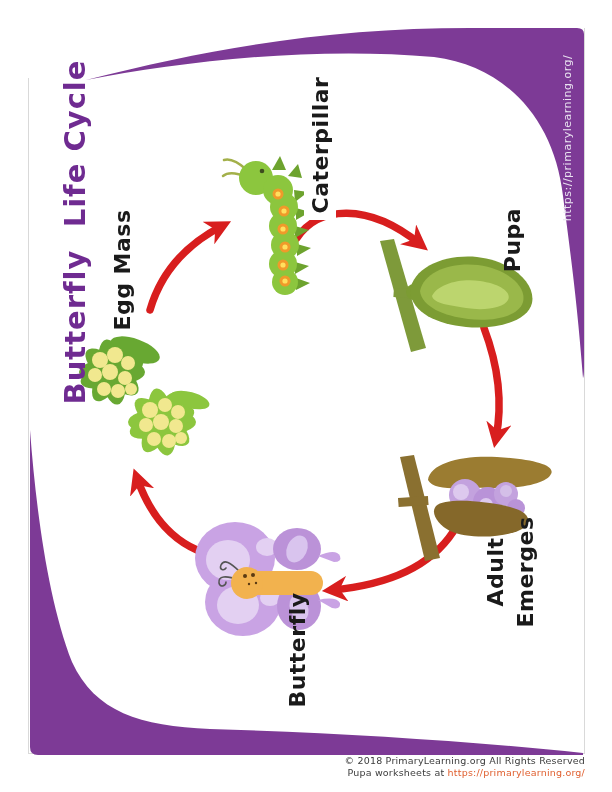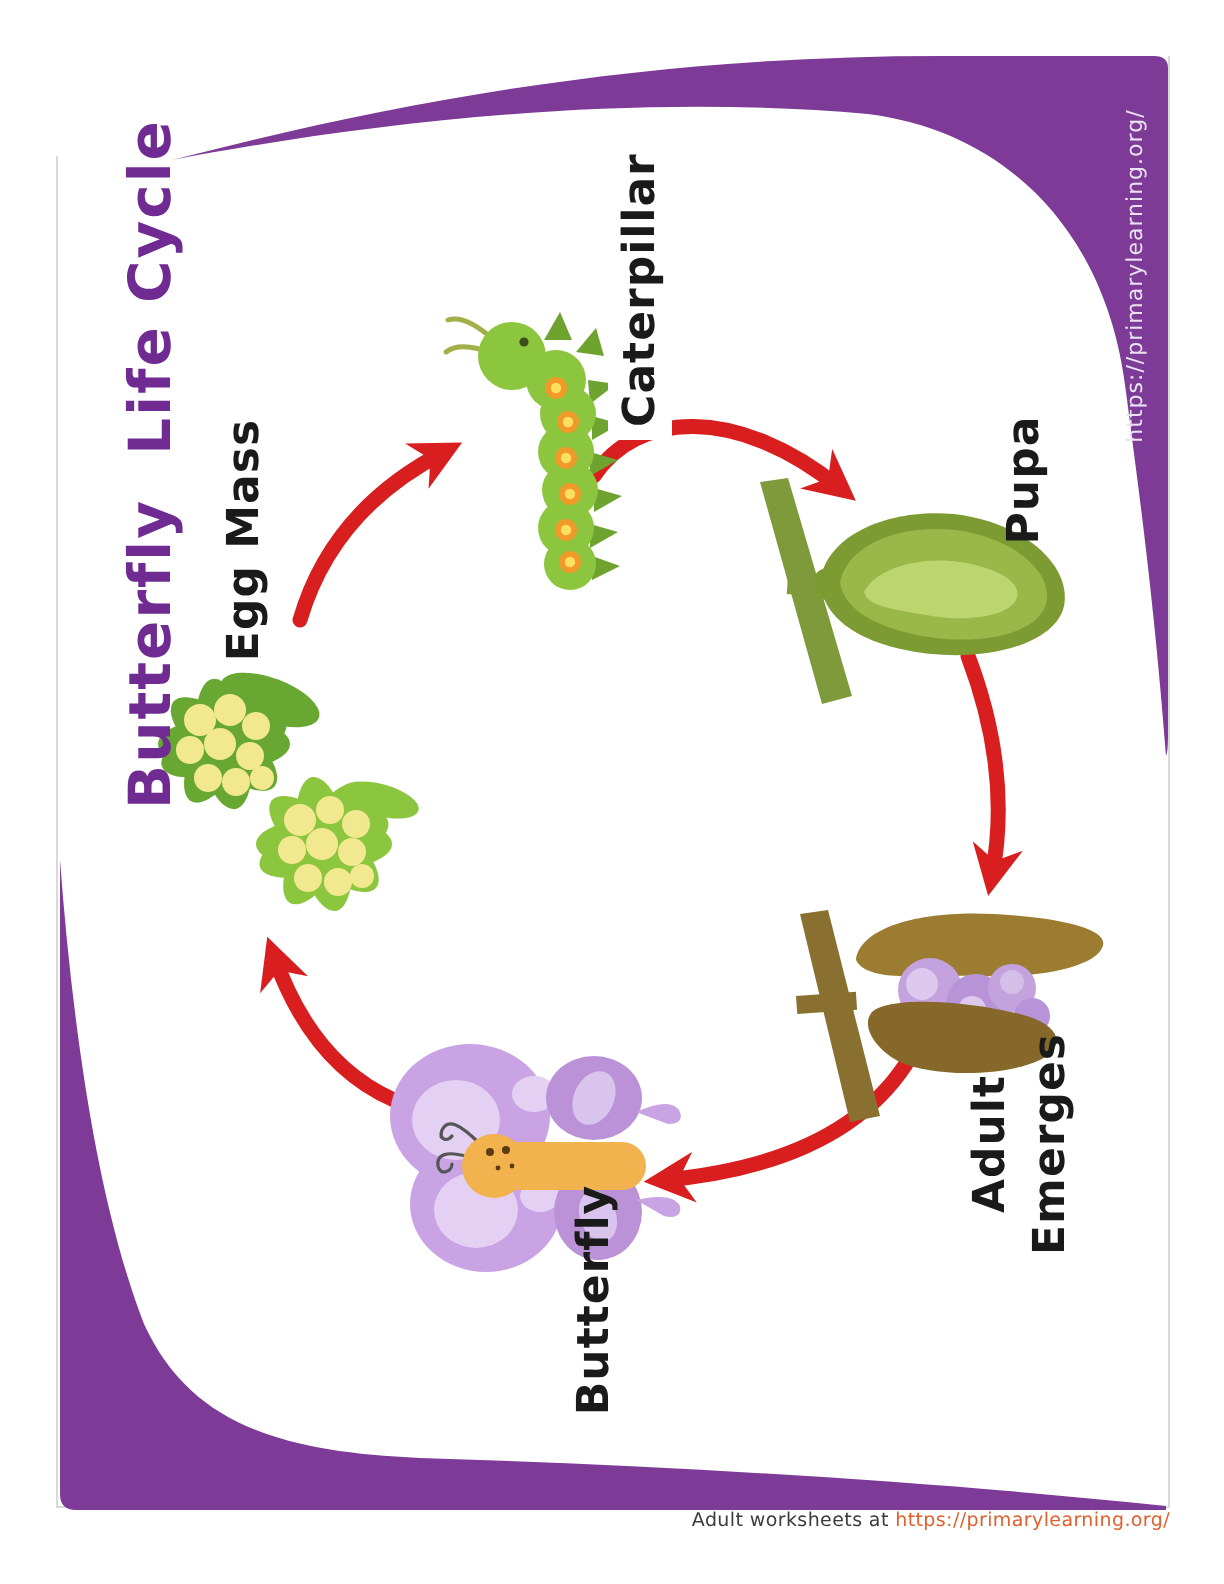--- a/index.html
+++ b/index.html
@@ -211,16 +211,17 @@
   <div id="label-egg" class="rot stage-label">Egg Mass</div>
   <div id="label-cat" class="rot stage-label">Caterpillar</div>
   <div id="label-pupa" class="rot stage-label">Pupa</div>
   <div id="label-adult" class="rot stage-label">
     <span>Adult</span><br>
     <span>Emerges</span>
   </div>
   <div id="label-btf" class="rot stage-label">Butterfly</div>
 
   <div id="footer">
-    <div><span>Adult worksheets at </span><a href="#">https://primarylearning.org/</a></div>
+    <div>© 2018 PrimaryLearning.org All Rights Reserved</div>
+    <div><span>Pupa worksheets at </span><a href="#">https://primarylearning.org/</a></div>
   </div>
 
 </div>
 
 </body></html>

